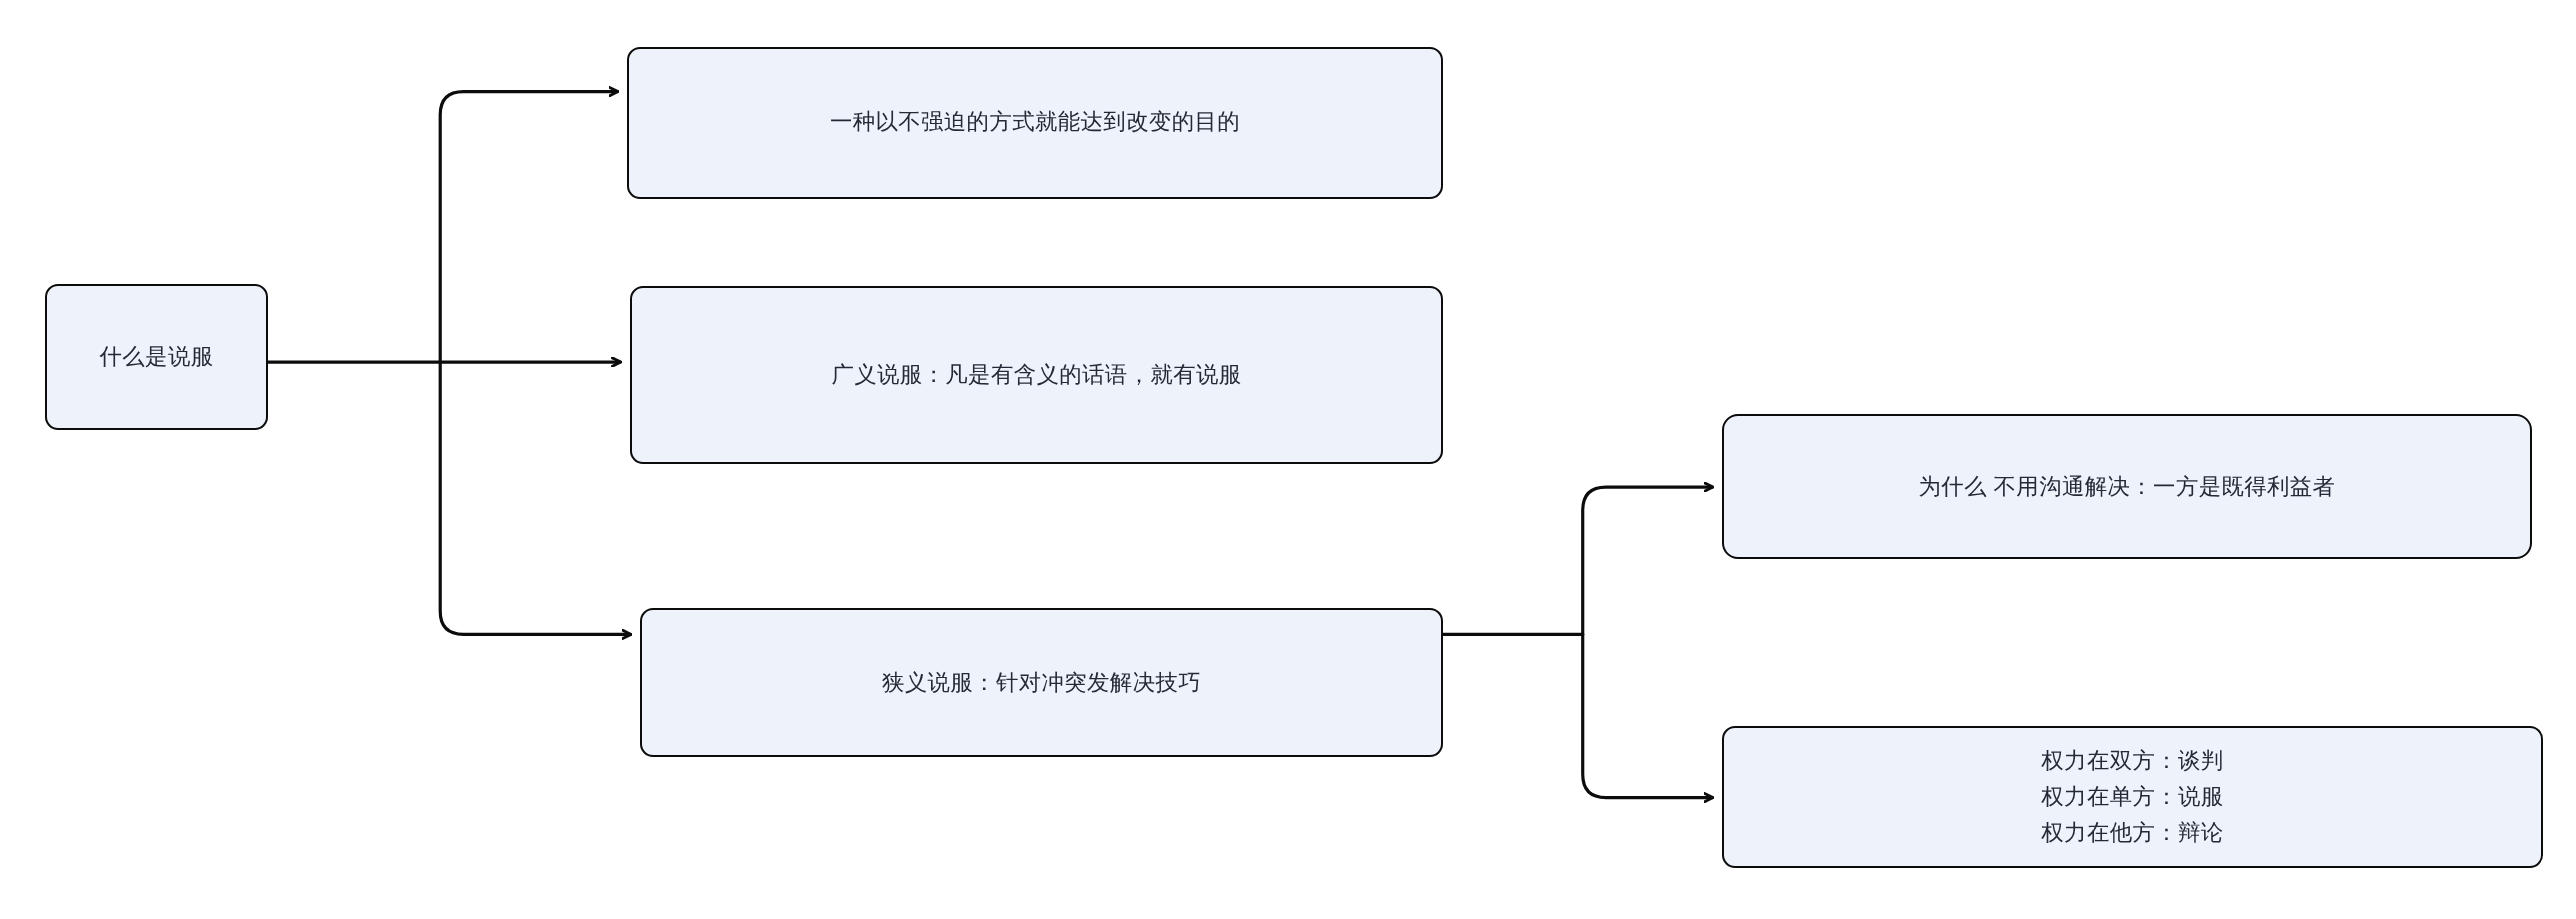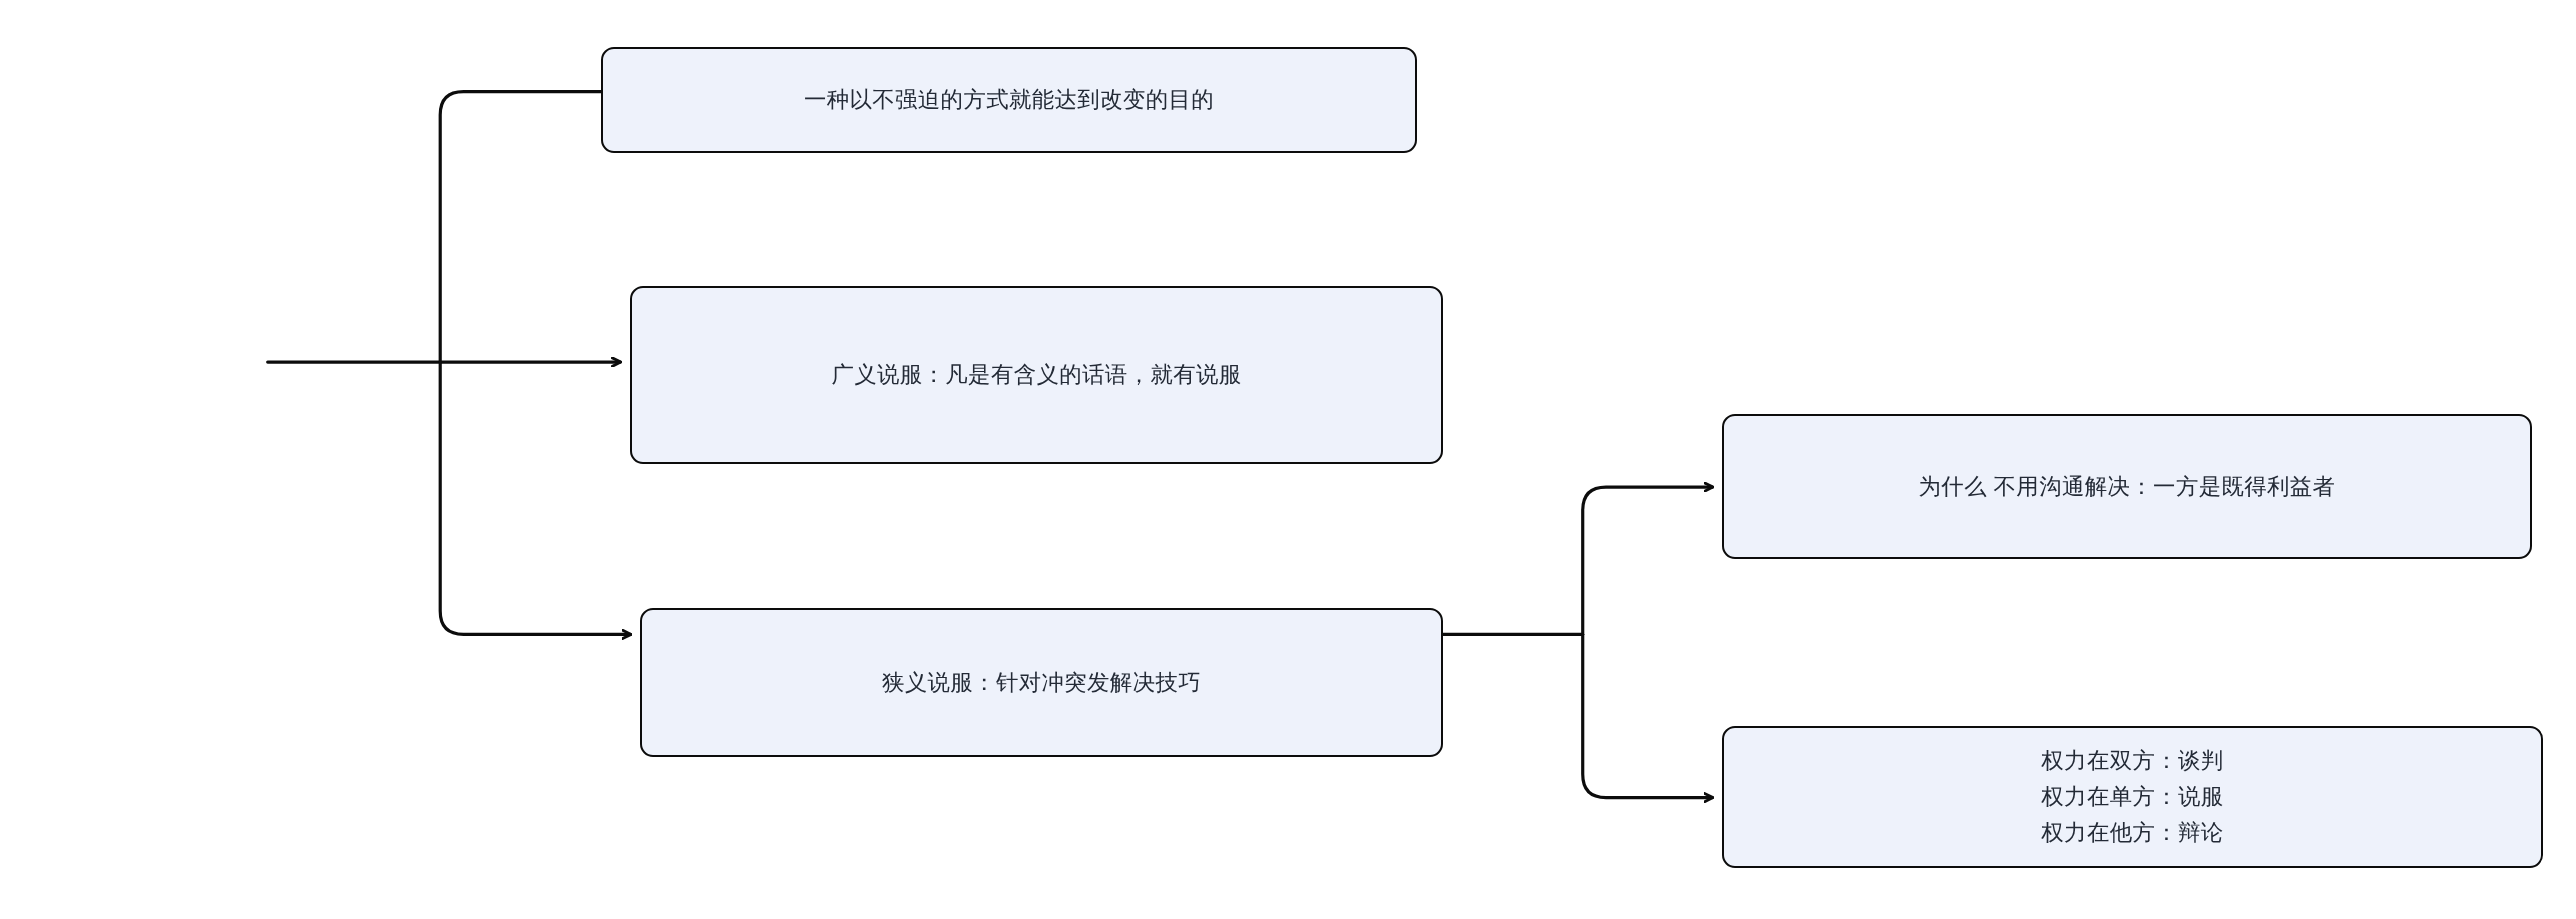--- a/index.html
+++ b/index.html
@@ -35,24 +35,24 @@
     justify-content: center;
     text-align: center;
     color: #232a36;
     font-size: 22.4px;
     line-height: 36px;
     letter-spacing: 0.4px;
     white-space: pre-line;
     padding: 3.7px 15px;
   }
   .node-root   { left: 45px;   top: 284px; width: 223px;  height: 146px; }
-  .node-b1     { left: 601px;  top: 47px;  width: 816px;  height: 106px; }
+  .node-b1     { left: 627px;  top: 47px;  width: 816px;  height: 152px; font-family: Liberation Mono, monospace; }
   .node-b2     { left: 630px;  top: 286px; width: 813px;  height: 178px; }
   .node-b3     { left: 640px;  top: 560px; width: 803px;  height: 149px; margin-top: 48px; }
-  .node-c1     { left: 1722px; top: 414px; width: 810px;  height: 145px; }
+  .node-c1     { left: 1722px; top: 414px; width: 810px;  height: 145px; border-radius: 16px; }
   .node-c2     { left: 1722px; top: 726px; width: 821px;  height: 142px; }
 </style>
 </head>
 <body>
 
 <div id="canvas">
 
   <svg id="edges" viewBox="0 0 2762 986" xmlns="http://www.w3.org/2000/svg">
     <defs>
       <marker id="arrowhead" markerWidth="11" markerHeight="11" refX="9.4" refY="5.5" orient="auto" markerUnits="userSpaceOnUse">
@@ -68,20 +68,23 @@
 
     <path d="M472,388 L472,655 Q472,680 497,680 L676,680" fill="none" stroke="#0c0c0c" stroke-width="3.4" stroke-linecap="round" marker-end="url(#arrowhead)"></path>
 
     <path d="M1547,680 L1697,680" fill="none" stroke="#0c0c0c" stroke-width="3.4" stroke-linecap="round"></path>
 
     <path d="M1697,680 L1697,547 Q1697,522 1722,522 L1836,522" fill="none" stroke="#0c0c0c" stroke-width="3.4" stroke-linecap="round" marker-end="url(#arrowhead)"></path>
 
     <path d="M1697,680 L1697,830 Q1697,855 1722,855 L1836,855" fill="none" stroke="#0c0c0c" stroke-width="3.4" stroke-linecap="round" marker-end="url(#arrowhead)"></path>
   </svg>
 
+  <div class="node node-root">
+    <span>什么是说服</span>
+  </div>
 
   <div class="node node-b1">
     <span>一种以不强迫的方式就能达到改变的目的</span>
   </div>
 
   <div class="node node-b2">
     <span>广义说服：凡是有含义的话语，就有说服</span>
   </div>
 
   <div class="node node-b3">

